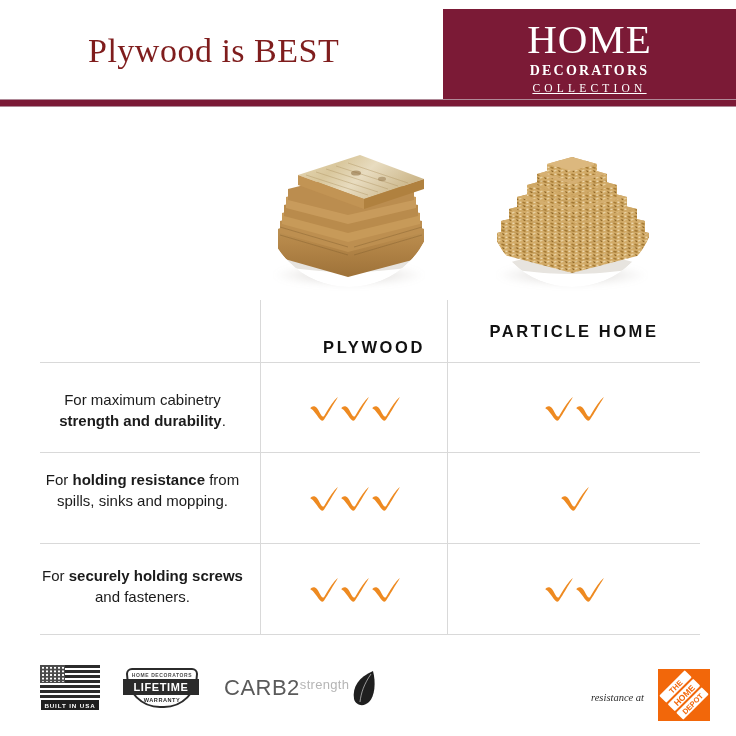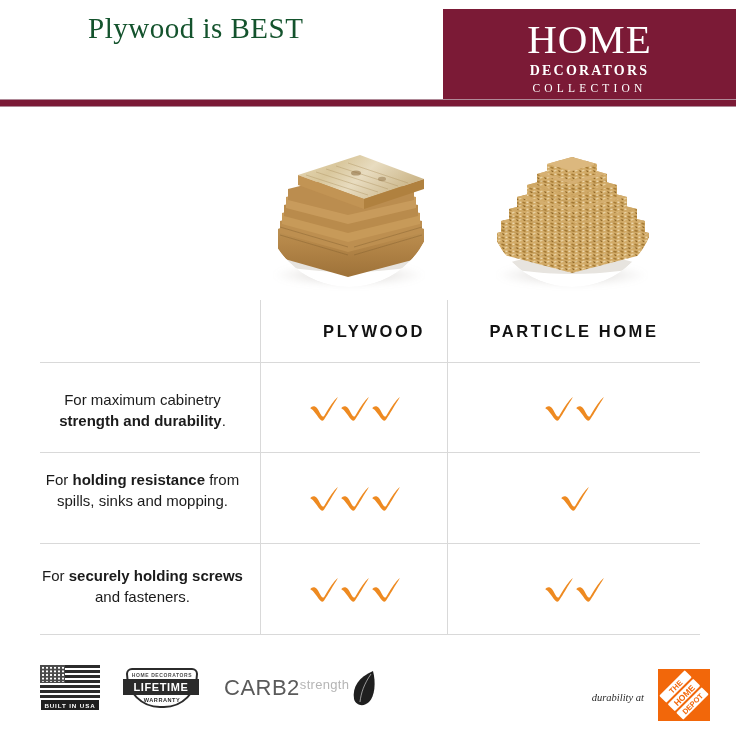--- a/index.html
+++ b/index.html
@@ -8,23 +8,23 @@
     background:#ffffff;
     font-family:"Liberation Sans", sans-serif;
     overflow:hidden;
     position:relative;
   }
   .page{position:relative;width:736px;height:736px;background:#fff;}
 
   
   .header{position:relative;height:108px;width:736px;}
   .title{
-    position:absolute;left:88px;top:12px;
+    position:absolute;left:88px;top:32px;
     font-family:"Liberation Serif", serif;
-    font-size:29px;color:#14532d;letter-spacing:.5px;
+    font-size:34px;color:#7f1d1d;letter-spacing:.5px;
     white-space:nowrap;
   }
   .logo-block{
     position:absolute;right:0;top:9px;
     width:293px;height:96px;
     background:#7b1a36;
     display:flex;flex-direction:column;
     align-items:center;justify-content:center;
     box-sizing:border-box;padding-top:2px;
   }
@@ -34,21 +34,21 @@
     letter-spacing:1px;font-weight:400;
   }
   .logo-dec{
     font-family:"Liberation Serif", serif;
     color:#ffffff;font-size:14px;line-height:1.25;
     letter-spacing:2.2px;font-weight:700;margin-top:2px;
   }
   .logo-col{
     font-family:"Liberation Serif", serif;
     color:#ffffff;font-size:11.5px;line-height:1.2;
-    letter-spacing:4.2px;font-weight:400;margin-top:3px;
+    letter-spacing:4.2px;font-weight:400;margin-top:3px;text-decoration:underline;
   }
   .rule-bar{
     position:absolute;left:0;top:99px;width:736px;height:8px;
     background:#7b1a36;
     border-top:1px solid #b08a98;border-bottom:1px solid #b08a98;
     box-sizing:border-box;
   }
 
   
   .photos{position:absolute;top:112px;left:0;width:736px;height:185px;}
@@ -69,21 +69,21 @@
   
   .table{position:absolute;left:0;top:300px;width:736px;}
   .hline{position:absolute;left:40px;width:660px;height:1px;background:#d9d9d9;}
   .vline{position:absolute;width:1px;background:#d9d9d9;}
 
   .colhead{
     position:absolute;top:22px;
     font-size:16.5px;font-weight:700;color:#111;
     letter-spacing:2.6px;text-align:center;
   }
-  .colhead.c1{left:260px;width:228px;}
+  .colhead.c1{left:260px;width:228px;margin-top:16px;}
   .colhead.c2{left:448px;width:252px;}
 
   .rowlabel{
     position:absolute;left:40px;width:205px;
     font-size:15px;line-height:21px;color:#1b1b1b;text-align:center;
   }
   .rowlabel b{font-weight:700;}
 
   .checks{position:absolute;display:flex;align-items:center;}
   .checks.c1{left:260px;width:188px;justify-content:center;}
@@ -395,21 +395,21 @@
           <div class="t1">CARB2</div>
           <div class="t2">strength</div>
         </div>
         <svg class="leaf" viewBox="0 0 26 38">
           <path d="M22,2 C8,8 1,18 3,30 C5,37 13,38 18,33 C24,27 25,13 22,2 Z" fill="#1f1f1f"></path>
           <path d="M20,5 C13,15 10,24 9,33" stroke="#ffffff" stroke-width="1" fill="none" opacity=".55"></path>
         </svg>
       </div>
     </div>
 
-    <div class="exclusive">durability at</div>
+    <div class="exclusive">resistance at</div>
 
     <div class="hd-logo">
       <svg viewBox="0 0 52 52">
         <rect width="52" height="52" fill="#f2670a"></rect>
         <g transform="rotate(-45 26 26)">
           <rect x="8" y="9" width="36" height="10" rx="1" fill="#ffffff"></rect>
           <rect x="8" y="21" width="36" height="10" rx="1" fill="#ffffff"></rect>
           <rect x="8" y="33" width="36" height="10" rx="1" fill="#ffffff"></rect>
           <text x="26" y="17" font-family="Liberation Sans, sans-serif" font-size="7.5" font-weight="700" fill="#f2670a" text-anchor="middle">THE</text>
           <text x="26" y="29.5" font-family="Liberation Sans, sans-serif" font-size="8.5" font-weight="700" fill="#f2670a" text-anchor="middle">HOME</text>

